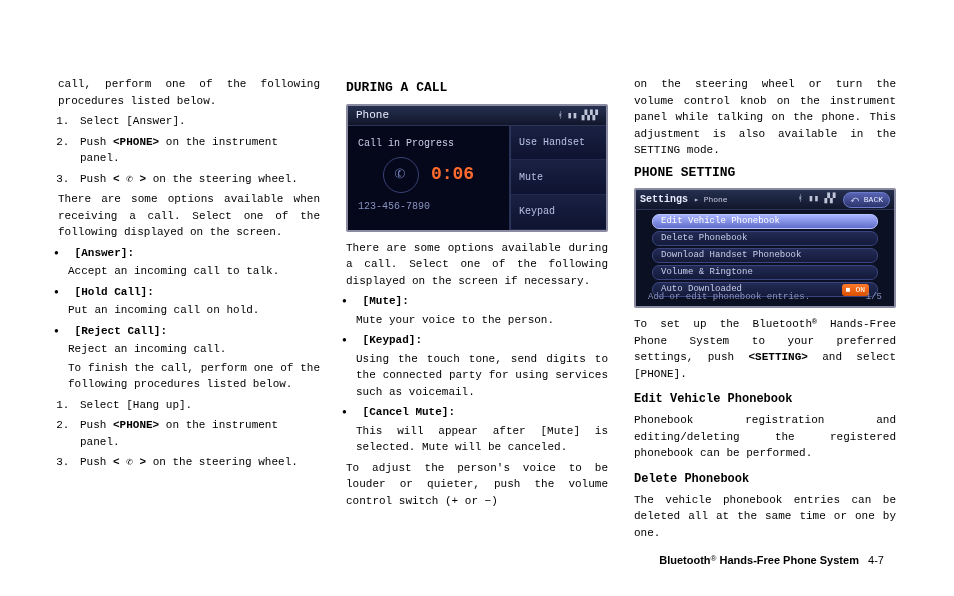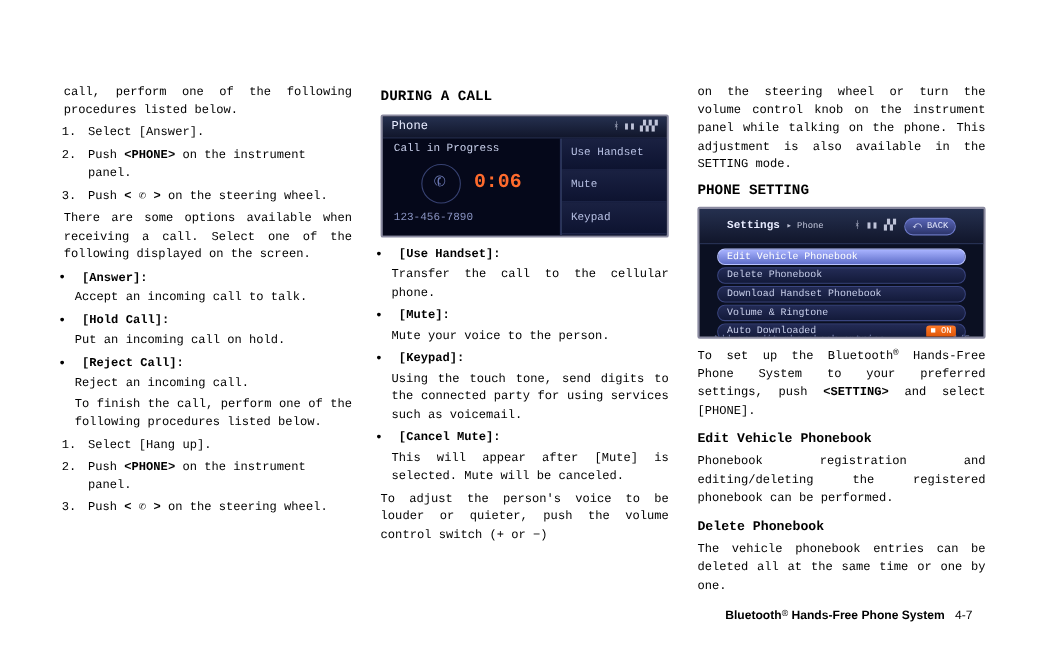--- a/index.html
+++ b/index.html
@@ -35,21 +35,21 @@
   }
   .opt-label { font-weight: bold; }
   .opt-desc { display: block; margin-top: 2px; text-align: justify; }
   h2 { font-size: 13px; font-weight: bold; margin: 2px 0 6px; }
   h3 { font-size: 12px; font-weight: bold; margin: 8px 0 4px; }
   .kw { font-weight: bold; }
   .sub { font-size: 8px; vertical-align: 3px; }
 
   
   .phone-shot {
-    width: 100%; height: 112px; background: #0b1022;
+    width: 100%; height: 128px; background: #0b1022;
     border-radius: 2px; border: 2px solid #8a8aa0;
     position: relative; color: #cfd3e6; margin-bottom: 8px;
     font-size: 10px; overflow: hidden;
   }
   .phone-shot .titlebar {
     height: 20px; background: linear-gradient(#25304f,#11162b);
     display: flex; align-items: center; justify-content: space-between;
     padding: 0 8px; font-size: 11px; color: #e8ecff;
     border-bottom: 1px solid #2a3558;
   }
@@ -83,23 +83,23 @@
   }
 
   
   .settings-shot {
     width: 100%; height: 120px; background: #0b1022;
     border-radius: 2px; border: 2px solid #8a8aa0;
     position: relative; color: #cfd3e6; margin-bottom: 8px;
     font-size: 10px; overflow: hidden;
   }
   .settings-shot .titlebar {
-    height: 32px; background: linear-gradient(#25304f,#11162b);
+    height: 20px; background: linear-gradient(#25304f,#11162b);
     display: flex; align-items: center; justify-content: space-between;
-    padding: 0 25px; font-size: 10px; color: #e8ecff;
+    padding: 0 4px; font-size: 10px; color: #e8ecff;
     border-bottom: 1px solid #2a3558;
   }
   .settings-shot .titlebar .right { display: flex; align-items: center; gap: 8px; }
   .settings-shot .titlebar .back {
     background: linear-gradient(#5864b5,#2c356b); border: 1px solid #6c79c9;
     border-radius: 8px; padding: 1px 6px; font-size: 8px;
   }
   .settings-shot .list {
     height: calc(100% - 36px); padding: 4px 16px 0; display: flex; flex-direction: column; gap: 2px;
   }
@@ -182,25 +182,22 @@
           <div class="num">123-456-7890</div>
         </div>
         <div class="menu">
           <div class="item">Use Handset</div>
           <div class="item">Mute</div>
           <div class="item">Keypad</div>
         </div>
       </div>
     </div>
 
+    <p>There are some options available during a call. Select one of the following displayed on the screen if necessary.</p>
     <ul class="bullets">
-      <li>
-        <span class="opt-label">[Use Handset]:</span>
-        <span class="opt-desc">Transfer the call to the cellular phone.</span>
-      </li>
       <li>
         <span class="opt-label">[Mute]:</span>
         <span class="opt-desc">Mute your voice to the person.</span>
       </li>
       <li>
         <span class="opt-label">[Keypad]:</span>
         <span class="opt-desc">Using the touch tone, send digits to the connected party for using services such as voicemail.</span>
       </li>
       <li>
         <span class="opt-label">[Cancel Mute]:</span>

